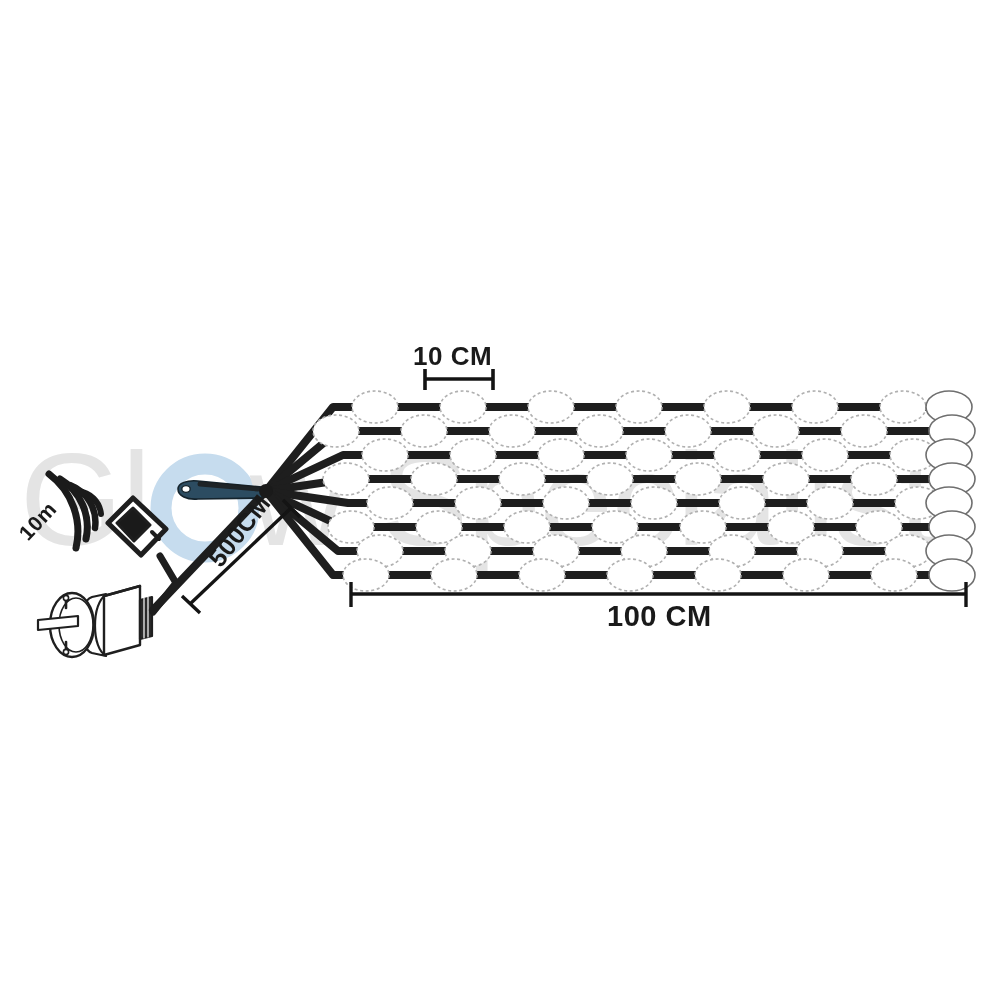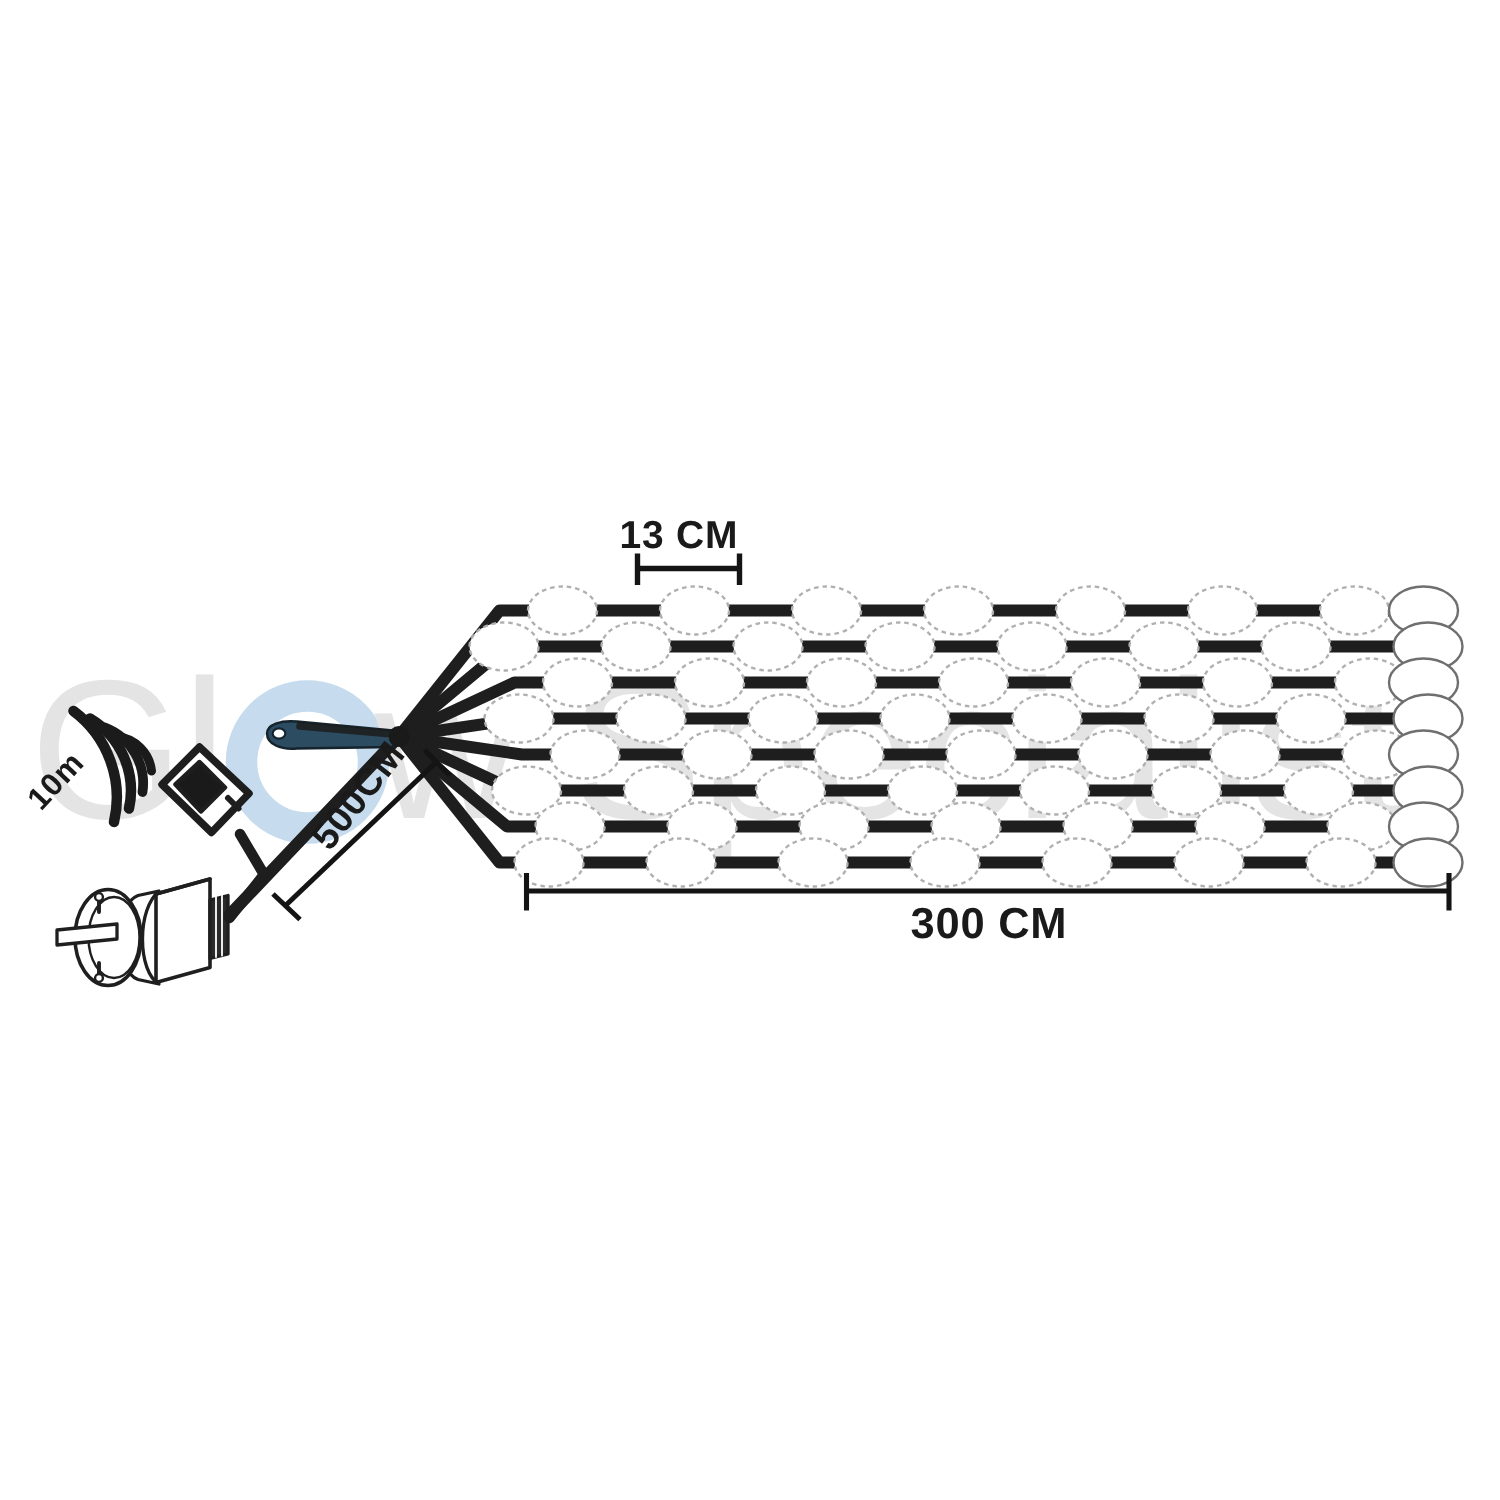--- a/index.html
+++ b/index.html
@@ -206,18 +206,18 @@
         <path d="M351,582 L351,607 M966,582 L966,607" stroke-width="3.4"></path>
       </g>
 
       <g>
         <path d="M190,604 L291,508" stroke-width="3.4"></path>
         <path d="M182,596 L200,613 M283,500 L300,517" stroke-width="3.4"></path>
       </g>
     </g>
   </svg>
 
-  <div class="lbl" id="lbl-10cm">13 CM</div>
-  <div class="lbl" id="lbl-200cm">300 CM</div>
+  <div class="lbl" id="lbl-10cm">10 CM</div>
+  <div class="lbl" id="lbl-200cm">100 CM</div>
   <div class="lbl" id="lbl-500cm">500CM</div>
   <div class="lbl" id="lbl-10m">10m</div>
 
 </div>
 
 </body></html>

